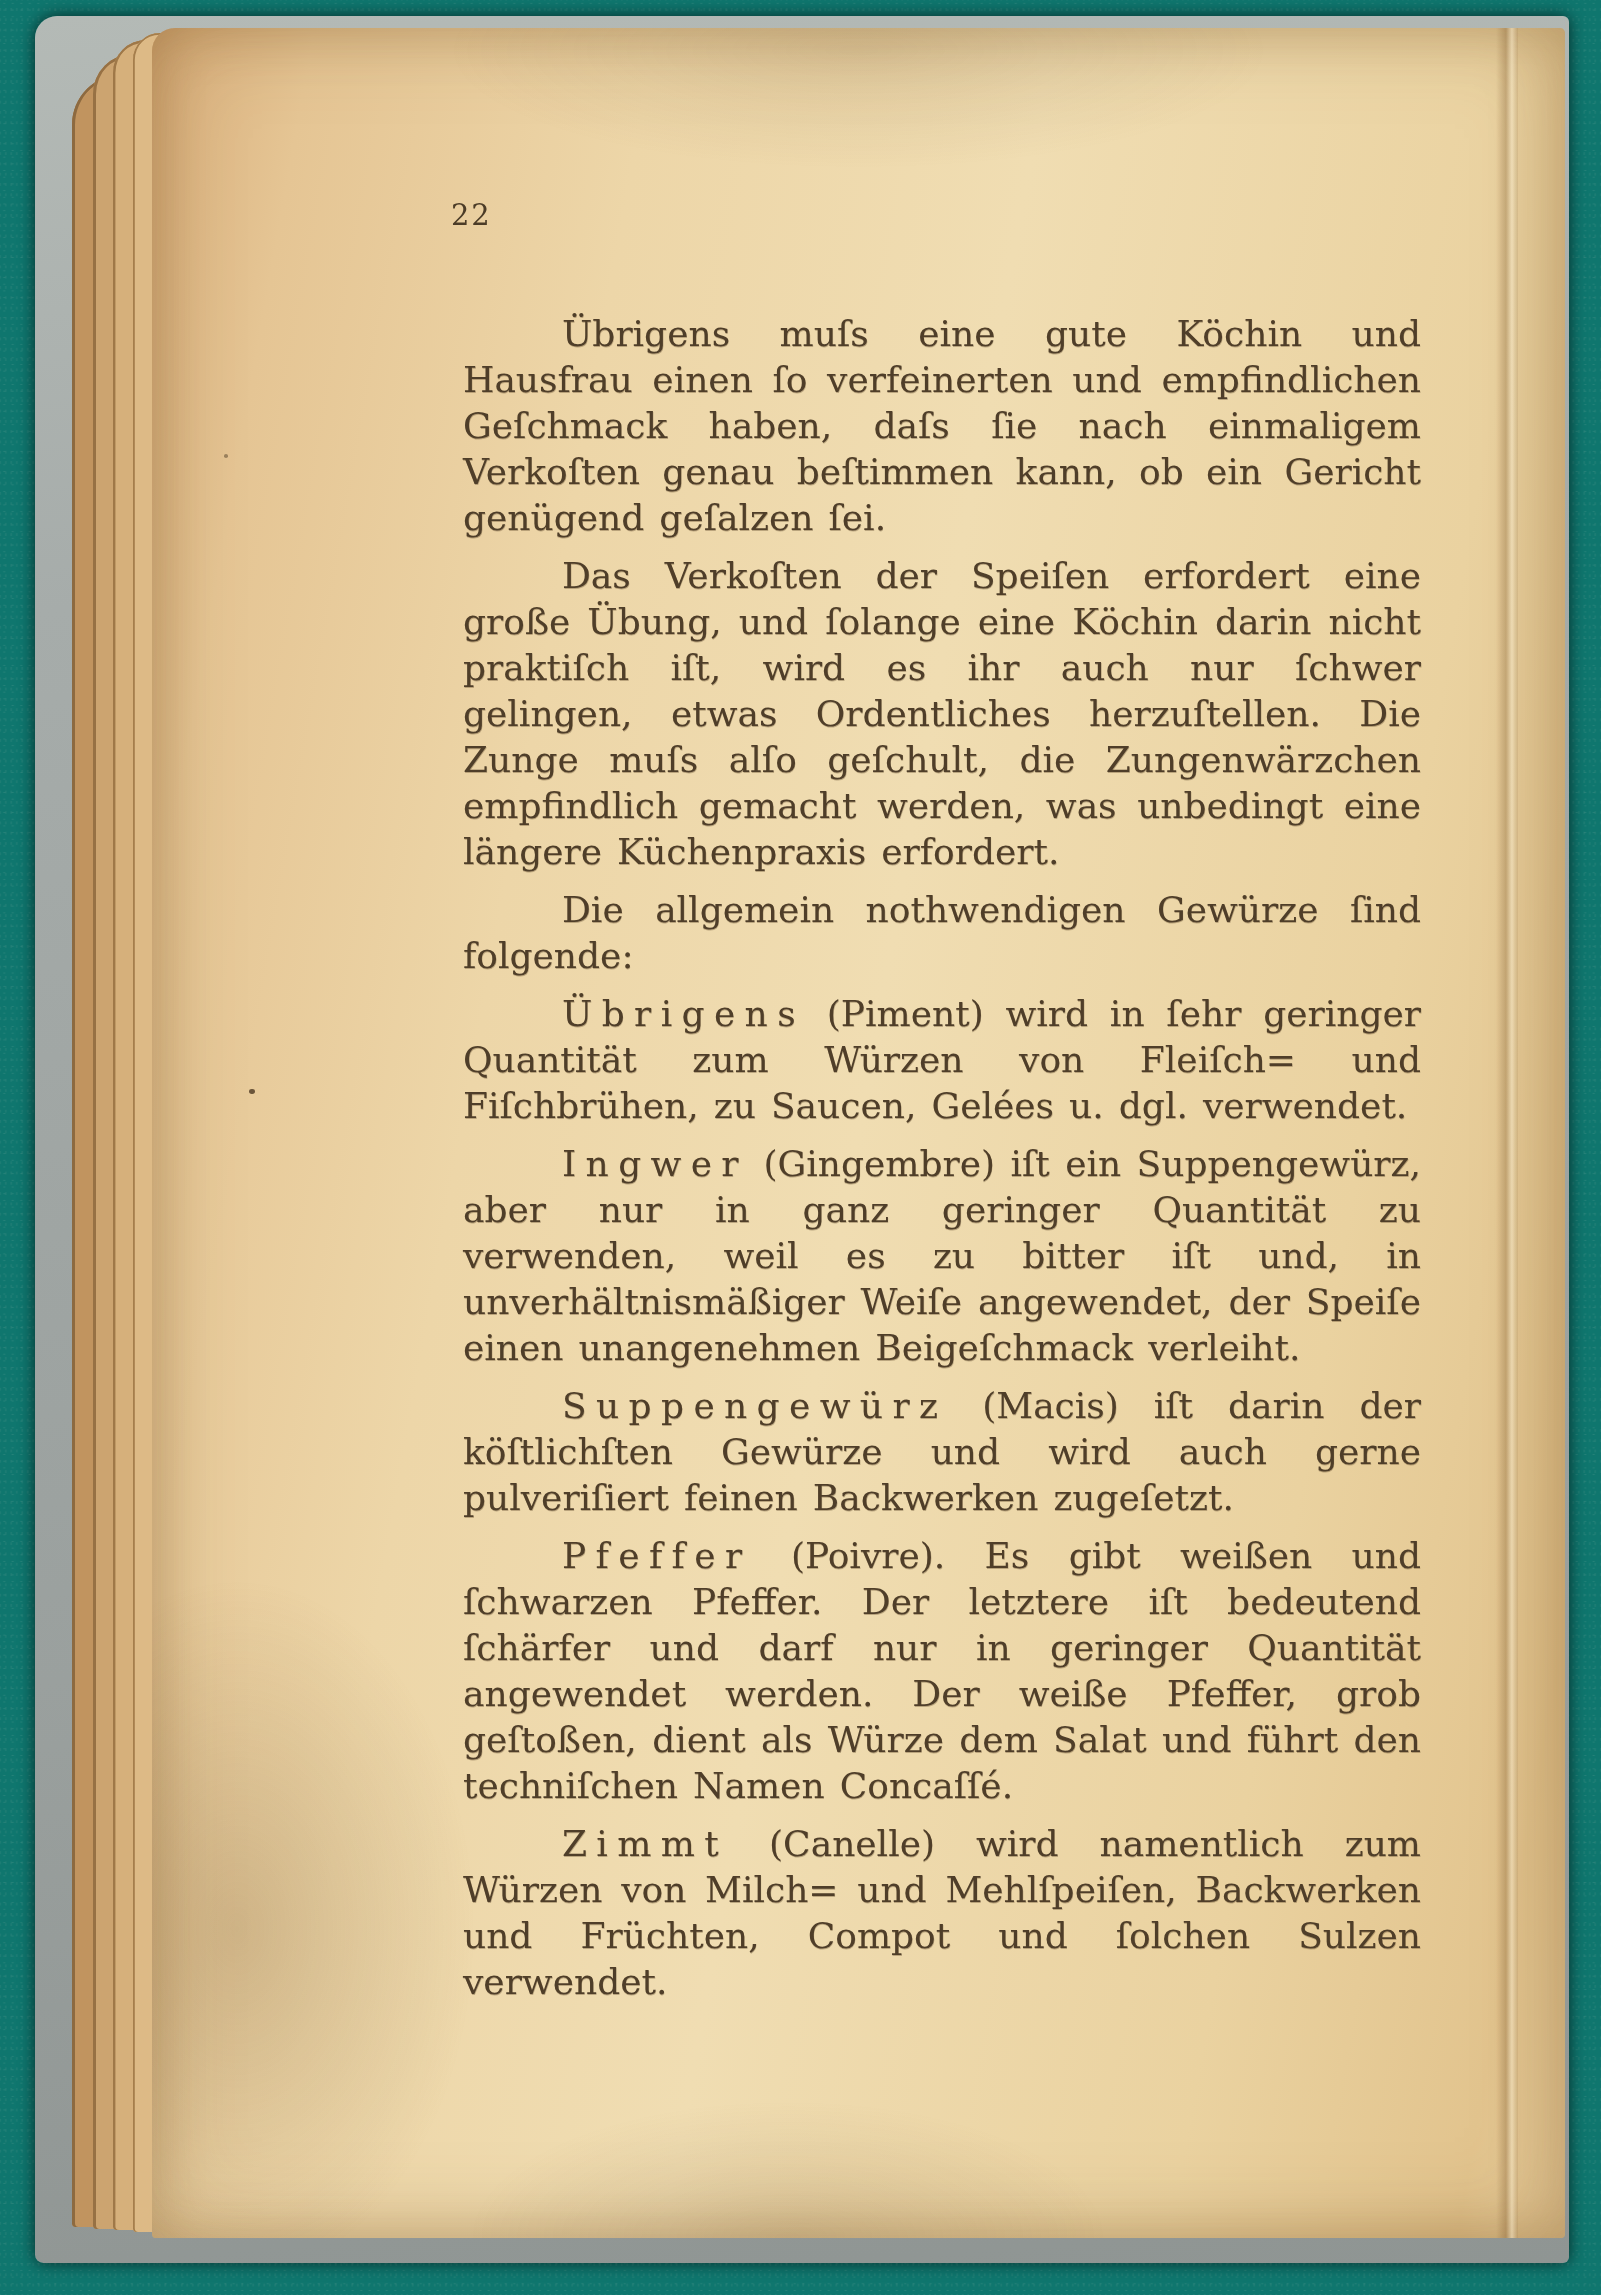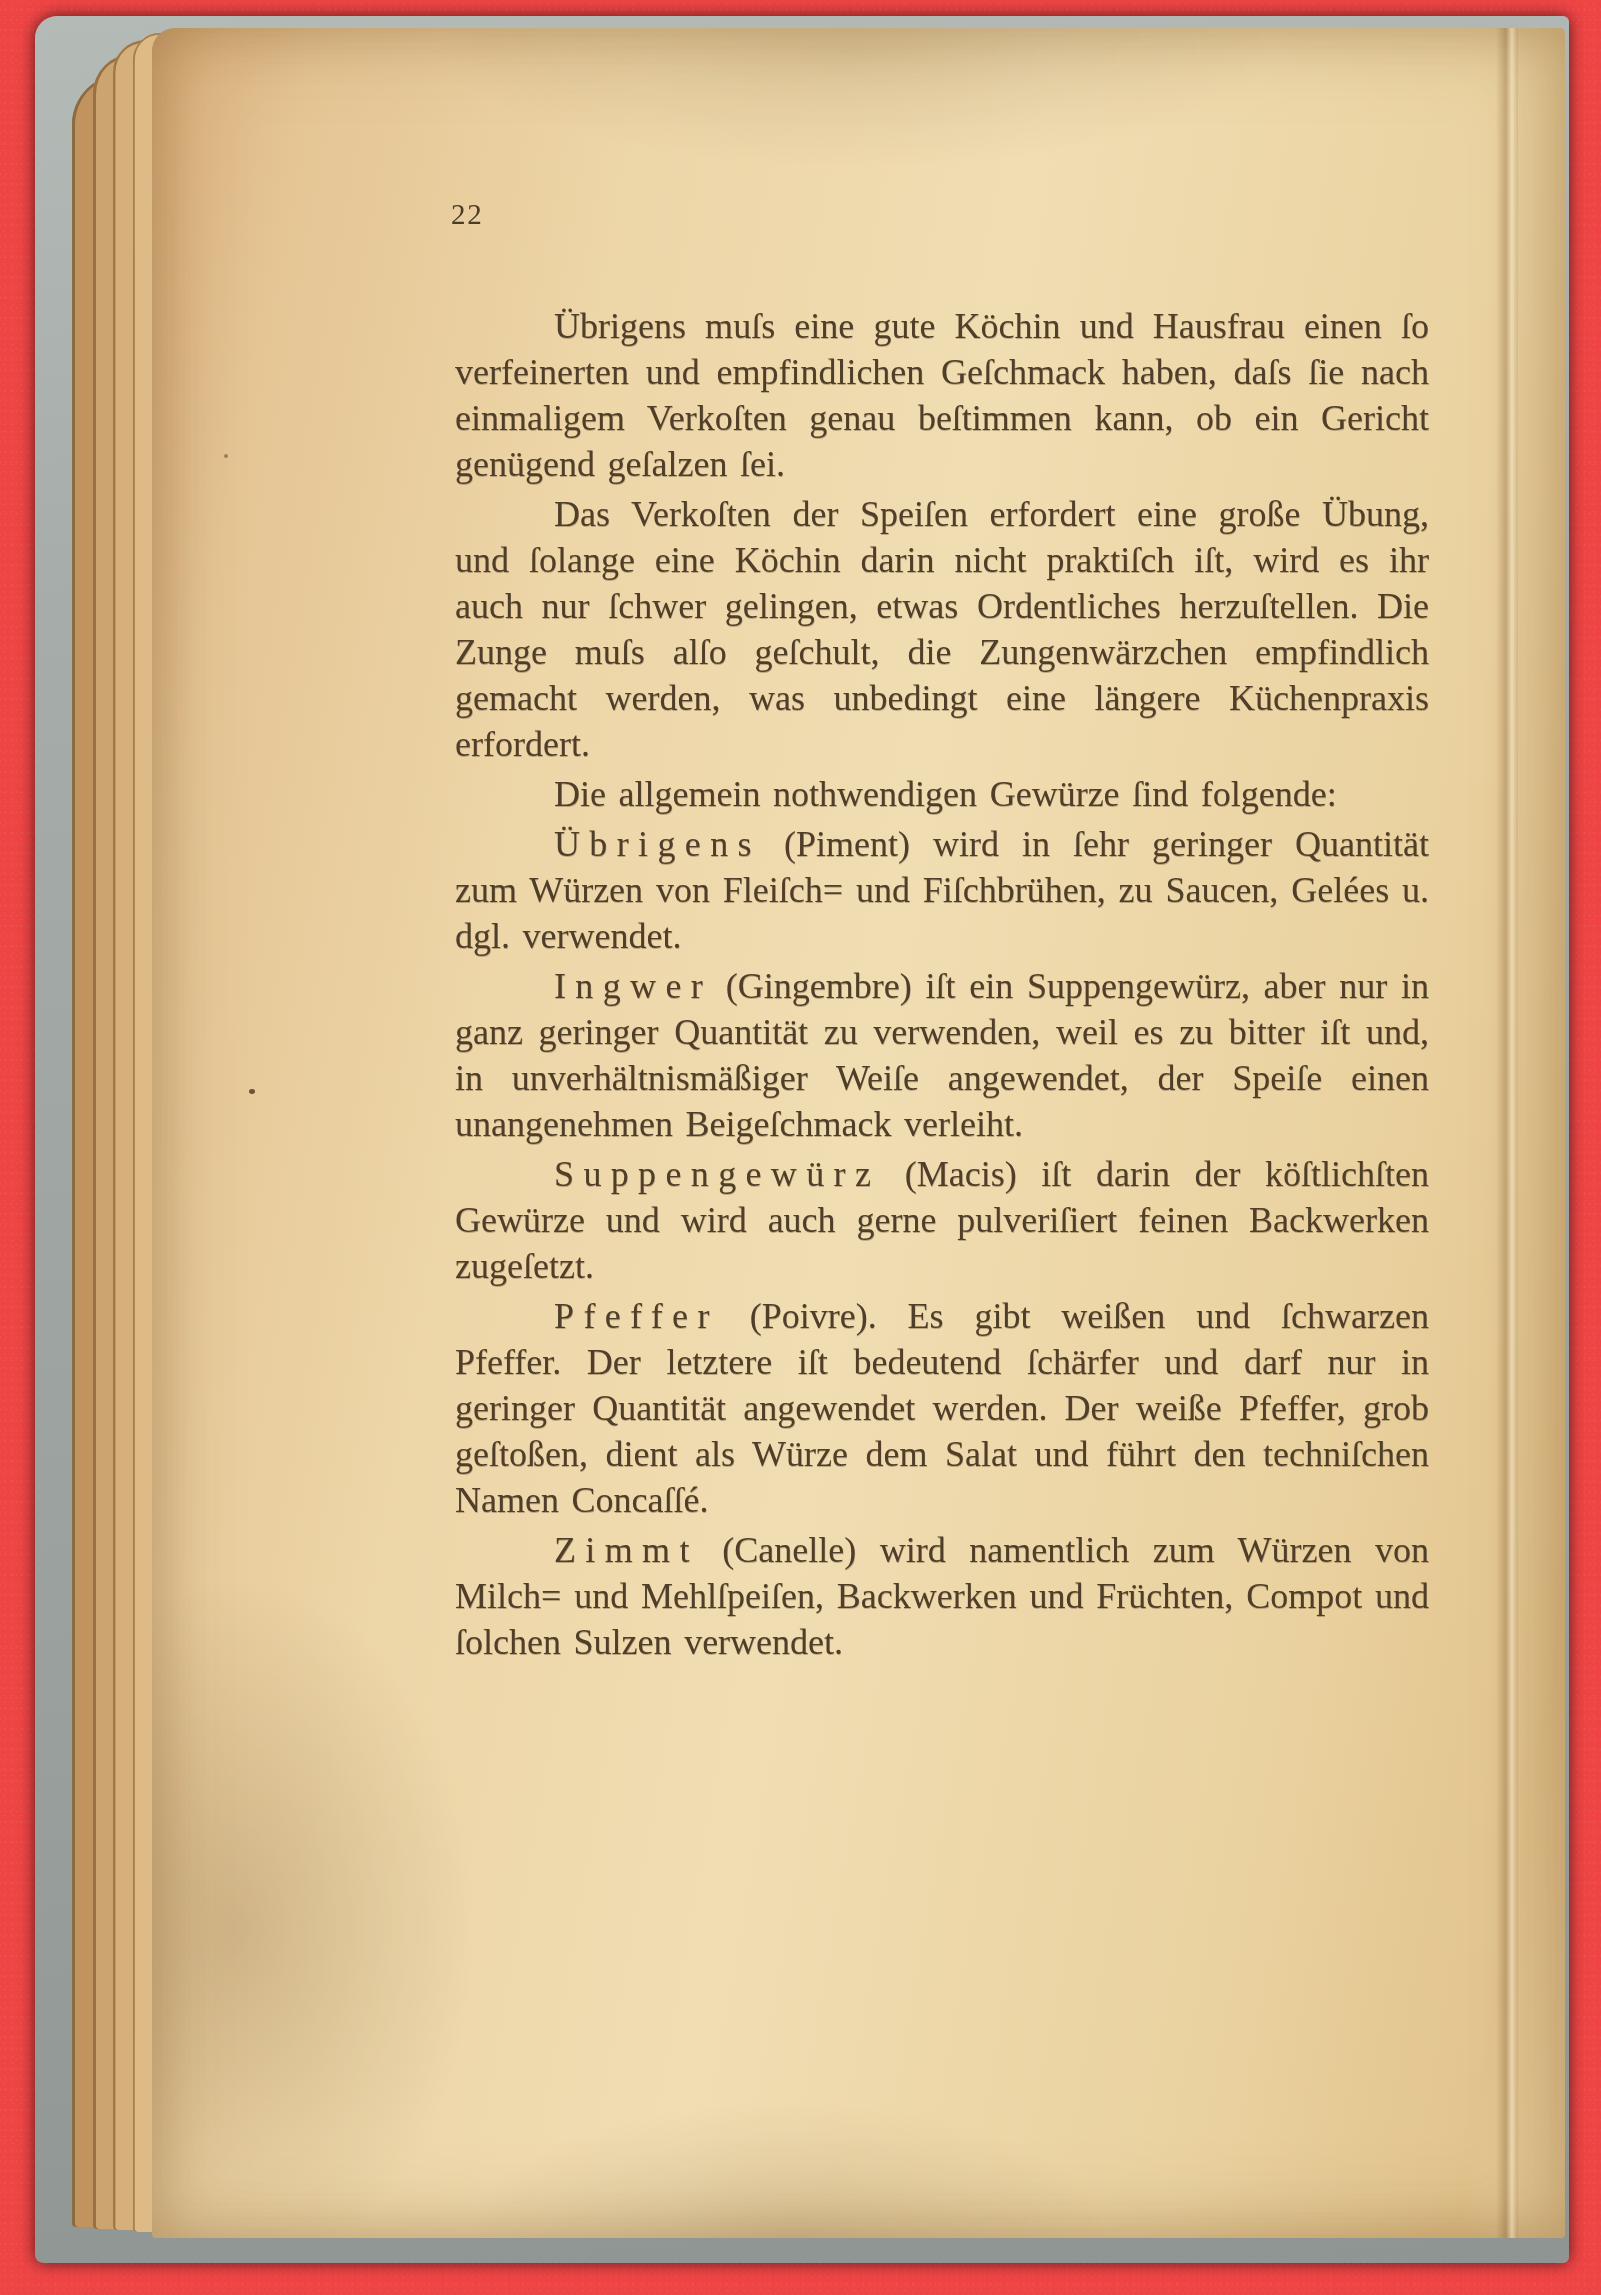--- a/index.html
+++ b/index.html
@@ -1,18 +1,18 @@
 <!DOCTYPE html>
 <html style="font-size:9.7px"><head>
 <meta charset="utf-8">
 <style>
   html, body { margin:0; padding:0; }
   body { width:1602px; height:2295px; font-family:"DejaVu Serif","Liberation Serif",serif; }
 
-  .scene { position:relative; width:1602px; height:2295px; background:#ef4444; overflow:hidden;font-family:Liberation Serif, serif; }
+  .scene { position:relative; width:1602px; height:2295px; background:#0f766e; overflow:hidden; }
 
   
   .bg-speckle { position:absolute; inset:0;
     background-image:
       radial-gradient(rgba(235,233,220,0.11) 0.9px, transparent 1px),
       radial-gradient(rgba(200,198,185,0.07) 0.7px, transparent 0.9px);
     background-size: 8.5px 6.7px, 5.5px 10.3px;
     background-position: 0 0, 3px 4.3px; }
 
   
@@ -50,21 +50,21 @@
     background:linear-gradient(90deg, rgba(120,82,38,0) 0%, rgba(120,82,38,.30) 45%,
                rgba(252,242,216,.45) 72%, rgba(120,82,38,.14) 100%); }
 
   .page-number { position:absolute; left:299px; top:170px;
     font-size:29px; color:#4c3c27; letter-spacing:1.8px; }
 
   .text-block { position:absolute; left:299px; top:271px; width:982px;
     font-size:36px; line-height:46px; color:#4f3e29;
     text-align:justify; word-spacing:0.10em;
     text-shadow:0.4px 0.5px 0.4px rgba(90,66,38,0.35); }
-  .para { margin:4px; text-indent:99px; }
+  .para { margin:12px; text-indent:99px; }
   .para .lead { letter-spacing:0.26em; }
 
   .ink-speck { position:absolute; border-radius:50%; background:#6b553a; }
   .speck-a { left:97px; top:1061px; width:5.5px; height:4.9px; }
   .speck-b { left:72px; top:426px;  width:4.3px; height:3.7px; opacity:.6; }
 </style>
 </head>
 <body>
 
 <div class="scene">

